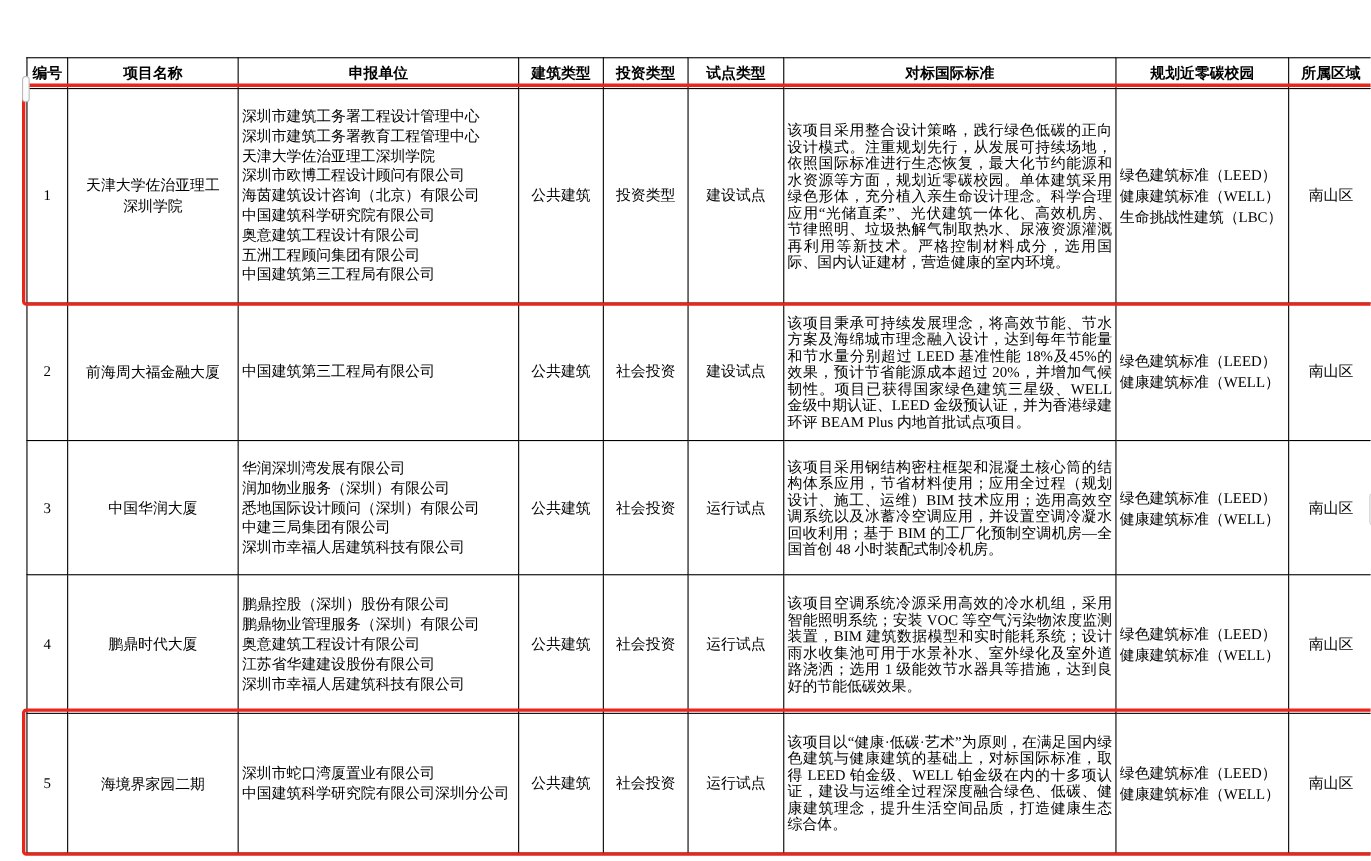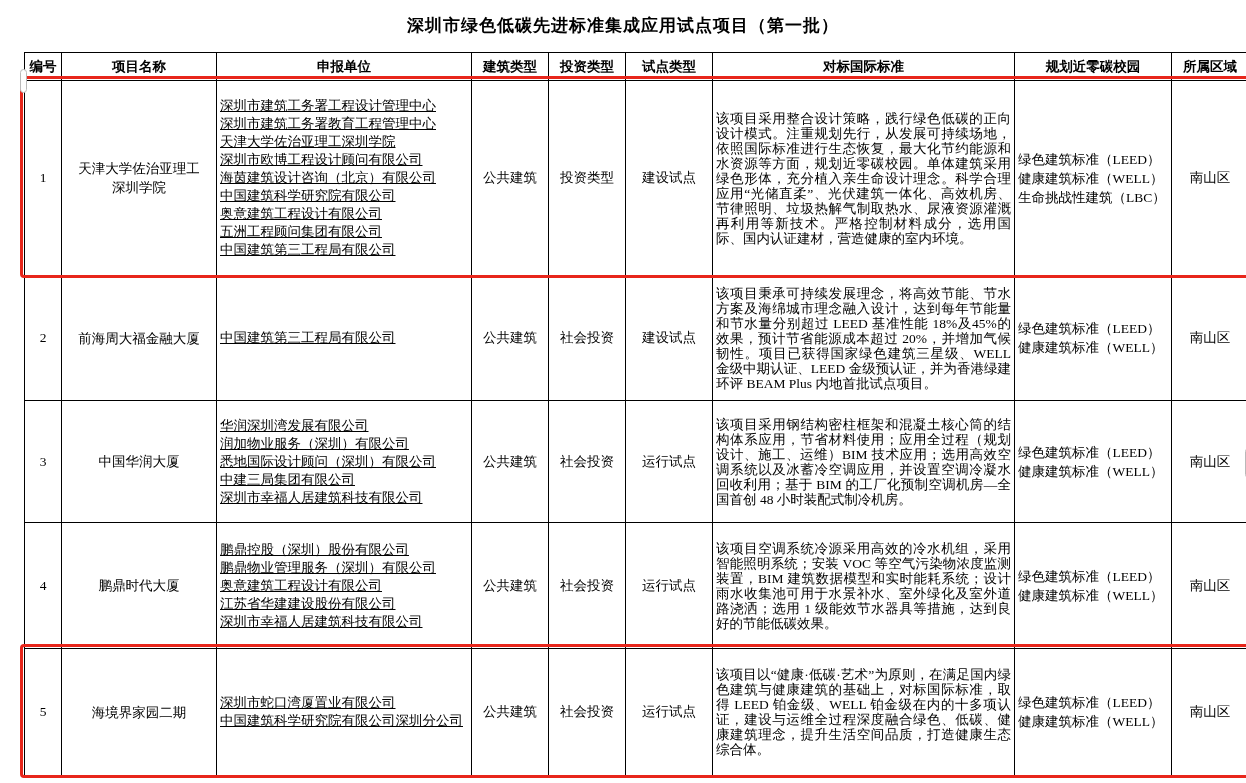--- a/index.html
+++ b/index.html
@@ -33,21 +33,21 @@
   }
   table.doc th { font-weight: bold; text-align: center; height: 28px; padding: 2px 1px; }
 
   tr.r1 { height: 195px; }
   tr.r2 { height: 125px; }
   tr.r3 { height: 122px; }
   tr.r4 { height: 126px; }
   tr.r5 { height: 127px; }
 
   td.center { text-align: center; }
-  td.applicants { text-align: left; padding: 2px 7px; line-height: 18px; white-space: pre-line; text-decoration: underline; }
+  td.applicants { text-align: left; padding: 2px 7px; line-height: 18px; white-space: pre-line; }
   td.keypoints  { text-align: justify; text-justify: inter-character; padding: 2px 4px; line-height: 15px; margin-left: 20px; }
   td.standards  { text-align: left; padding: 2px 6px; line-height: 19px; white-space: pre-line; }
   td.name-cell  { text-align: center; white-space: pre-line; line-height: 19px; }
 
   .hl-box {
     position: absolute; left: -4px;
     width: 1230px;
     border: 3px solid var(--hl);
     border-radius: 4px;
     pointer-events: none;
@@ -60,21 +60,20 @@
     border: 1px solid #b9b9b9; border-radius: 4px;
   }
   .edge-artifact.left  { left: -4px; top: 17px; height: 24px; }
   .edge-artifact.right { right: -4px; top: 396px; height: 30px; }
 </style>
 </head>
 <body>
 
 <div class="page">
 
-  <h1 class="doc-title">深圳市绿色低碳先进标准集成应用试点项目（第一批）</h1>
 
   <div class="table-wrap">
     <table class="doc">
       <colgroup>
         <col style="width:37px">
           <col style="width:155px">
           <col style="width:255px">
         <col style="width:77px">
           <col style="width:77px">
           <col style="width:87px">

